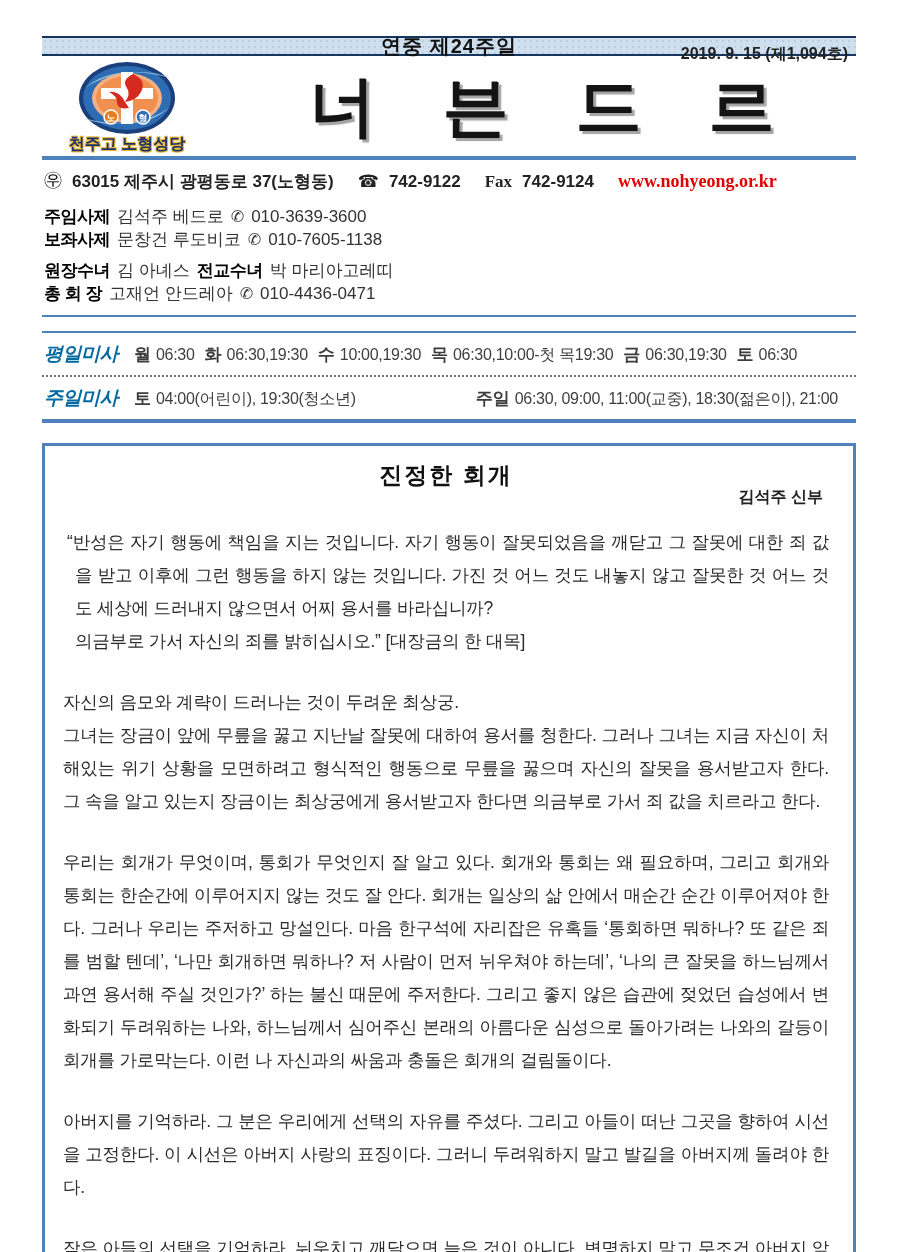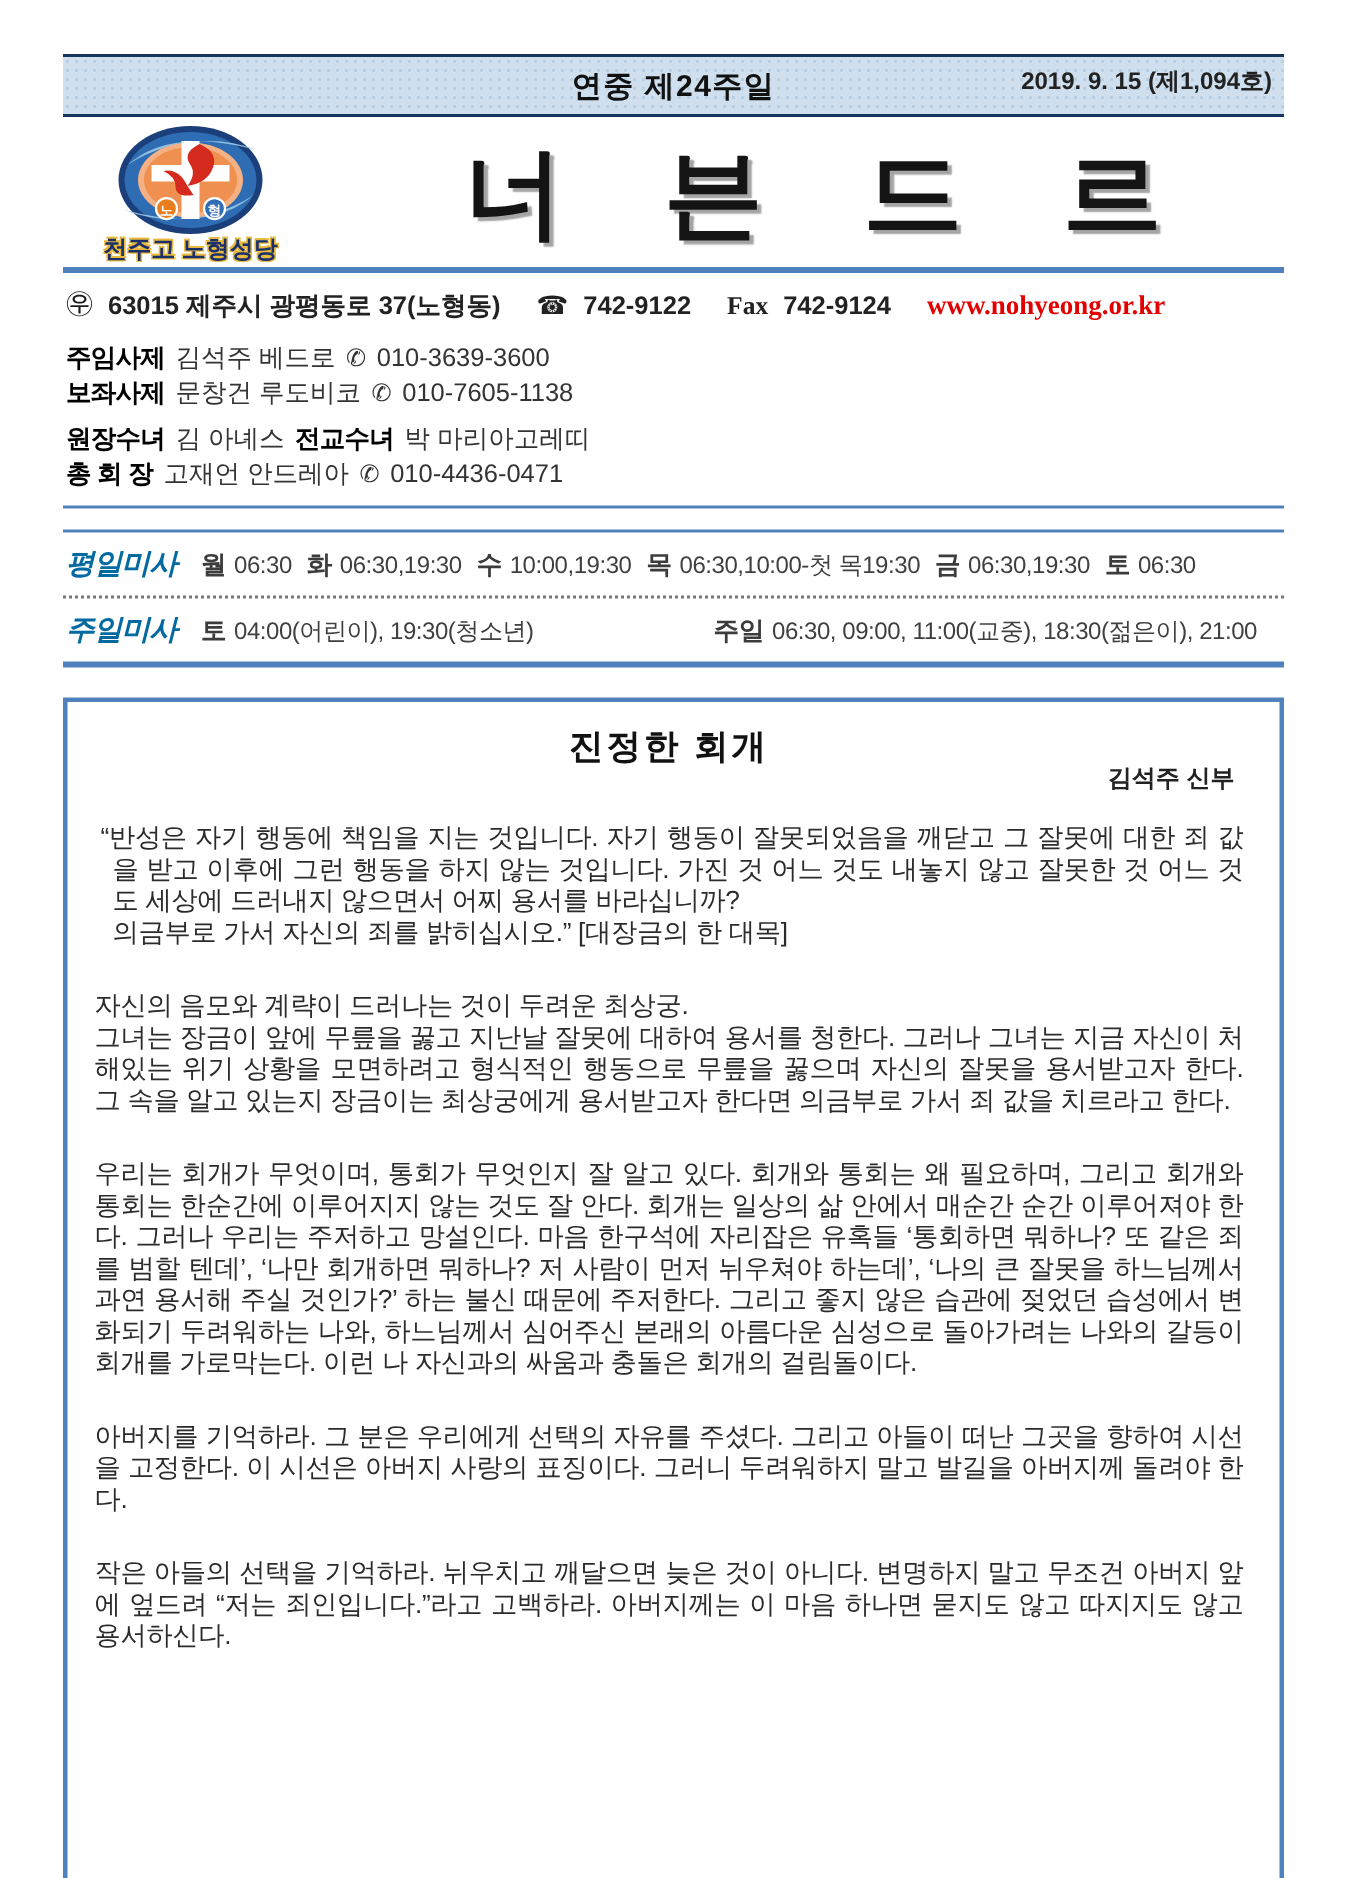--- a/index.html
+++ b/index.html
@@ -7,21 +7,21 @@
   body {
     width: 898px; height: 1252px;
     font-family: "Liberation Sans", "DejaVu Sans", sans-serif;
     color: #1a1a1a;
     overflow: hidden;
   }
   .page { width: 814px; margin: 0 auto; padding-top: 36px; }
 
   
   .issue-bar {
-    position: relative; height: 42px;
+    position: relative; height: 20px;
     background: #cfdfee;
     background-image: radial-gradient(#b9cfe4 1px, transparent 1px);
     background-size: 6px 6px;
     border-top: 2px solid #17365d;
     border-bottom: 2px solid #17365d;
     display: flex; align-items: center; justify-content: center;
   }
   .issue-title { font-size: 20px; font-weight: 800; letter-spacing: 1px; color: #111; }
   .issue-date  { position: absolute; right: 8px; top: 6px; font-size: 16px; font-weight: 800; color: #222; }
 
@@ -83,21 +83,21 @@
   
   .article-box {
     margin-top: 20px; min-height: 838px;
     border: 3px solid #4f81bd; background: #fff;
     padding: 14px 24px 20px 18px;
   }
   .article-title { text-align: center; font-size: 23px; font-weight: 800; letter-spacing: 2px; color: #111; }
   .article-author { text-align: right; font-size: 16px; font-weight: 700; color: #222; margin-top: -4px; padding-right: 6px; }
   .article-body { margin-top: 18px; }
   .article-body p {
-    font-size: 17.5px; line-height: 21px; color: #2b2b2b;
+    font-size: 17.5px; line-height: 33px; color: #2b2b2b;
     text-align: justify; white-space: pre-line;
     margin-bottom: 28px; letter-spacing: -0.2px;
   }
   .article-body p.quote { padding-left: 12px; text-indent: -8px; }
   .article-body p.gap-lg { margin-top: 16px; }
 </style>
 </head>
 <body>
 
 <div class="page">

